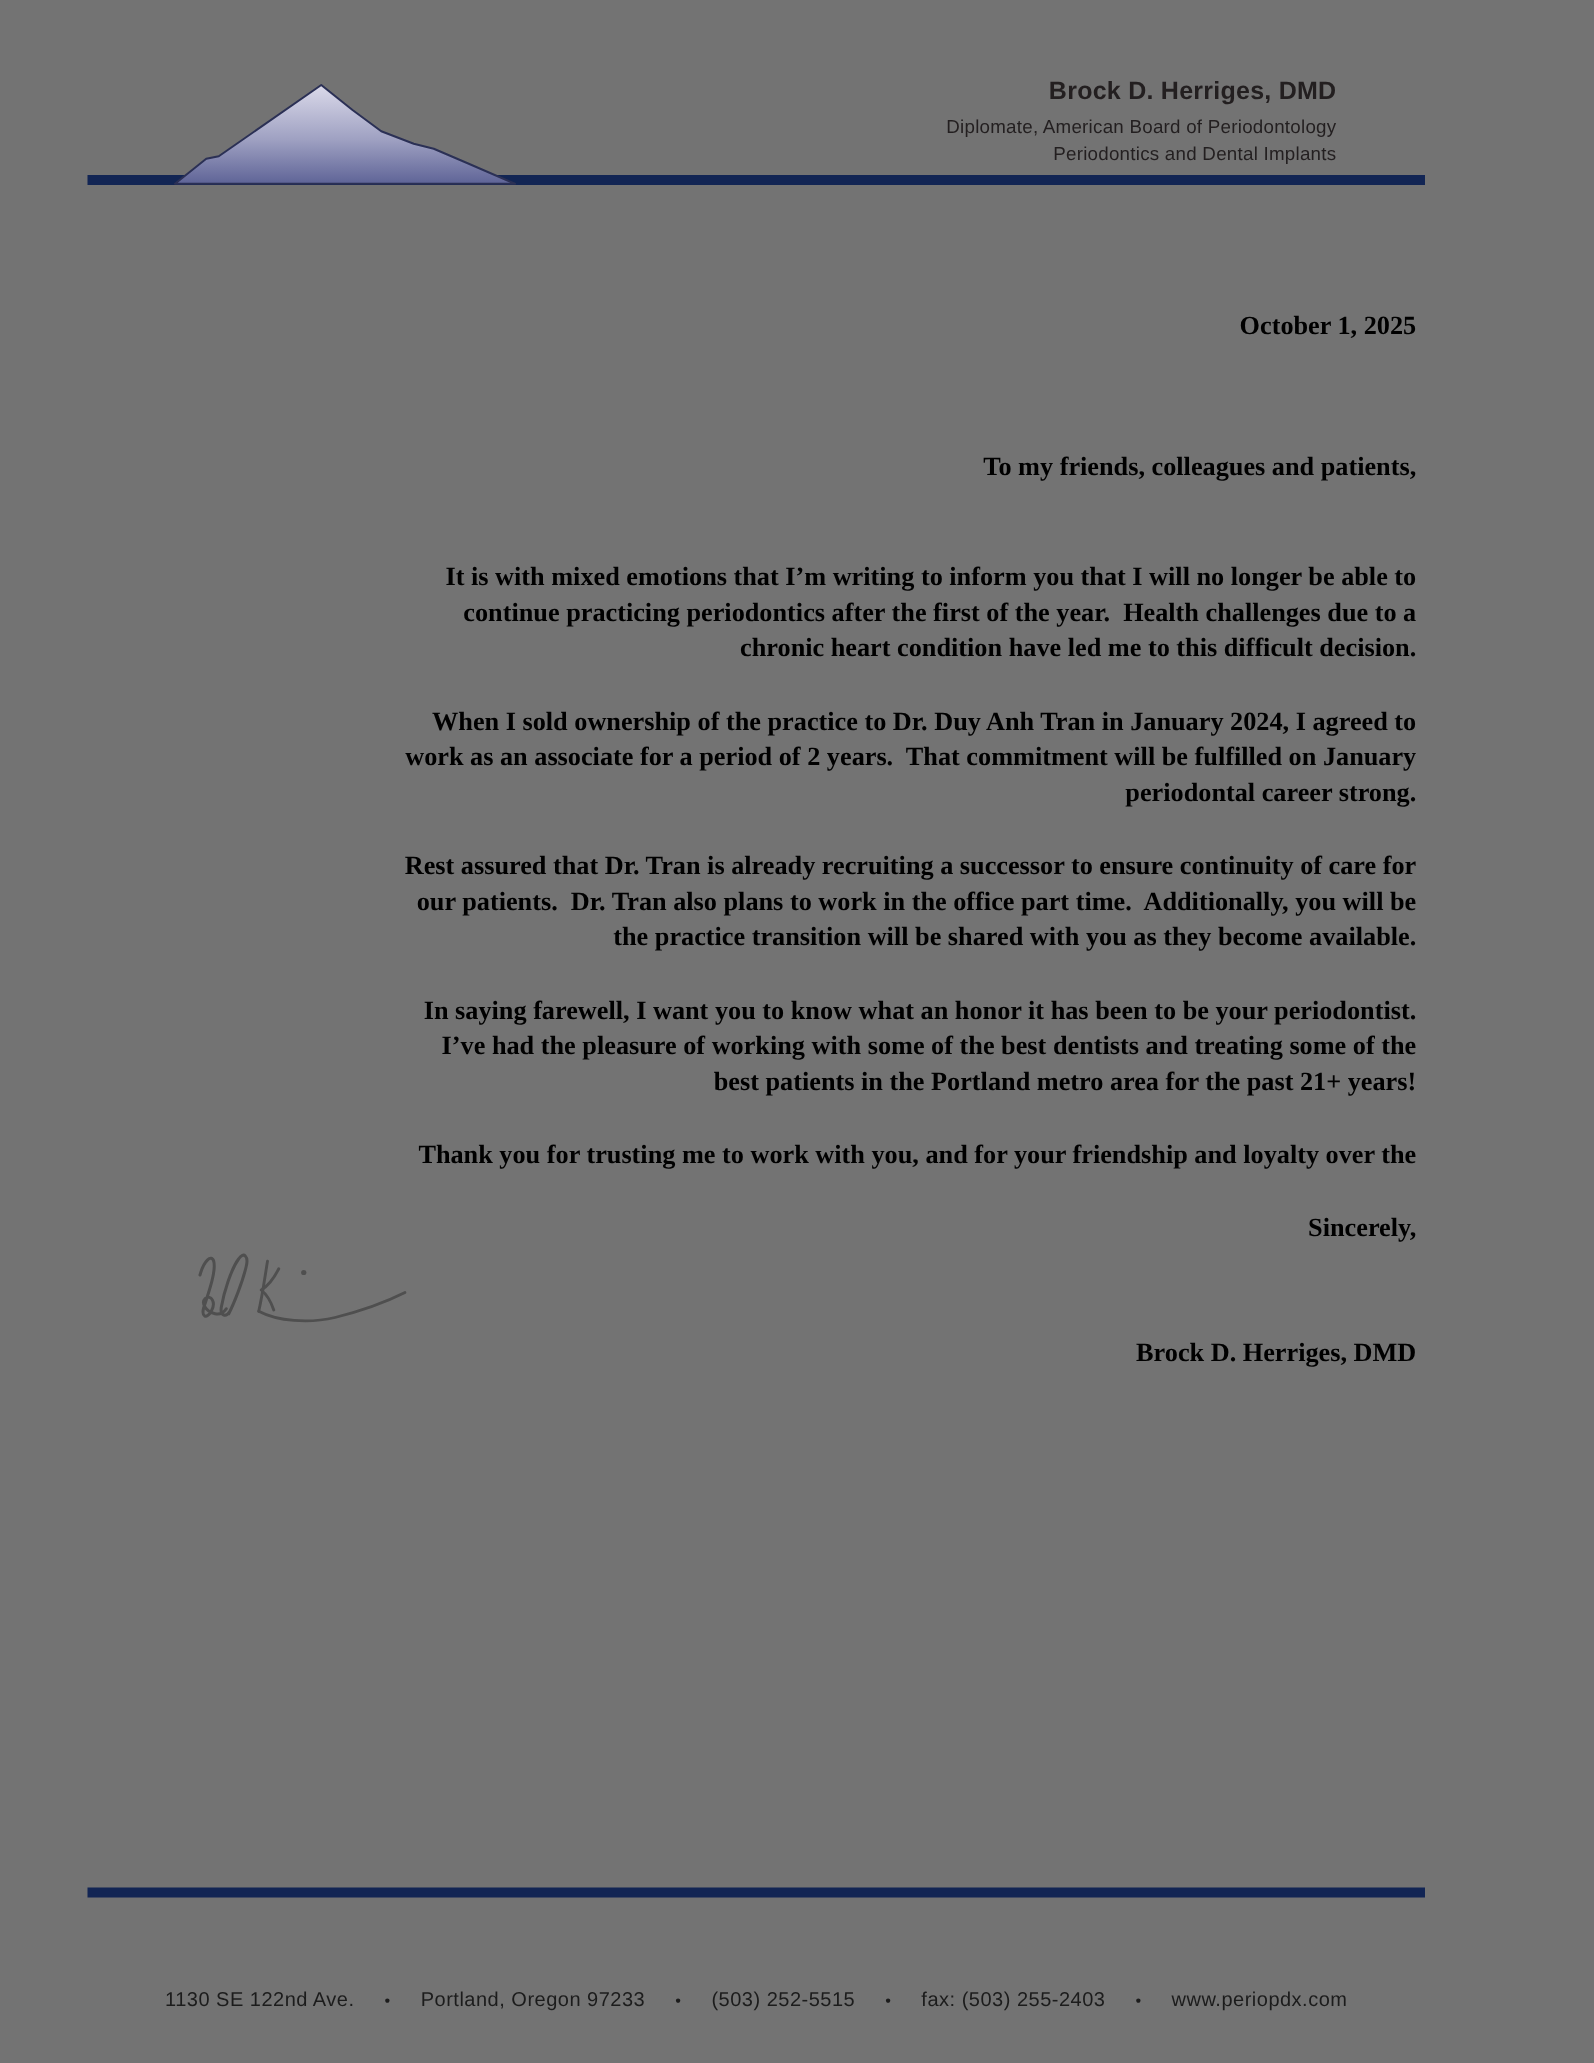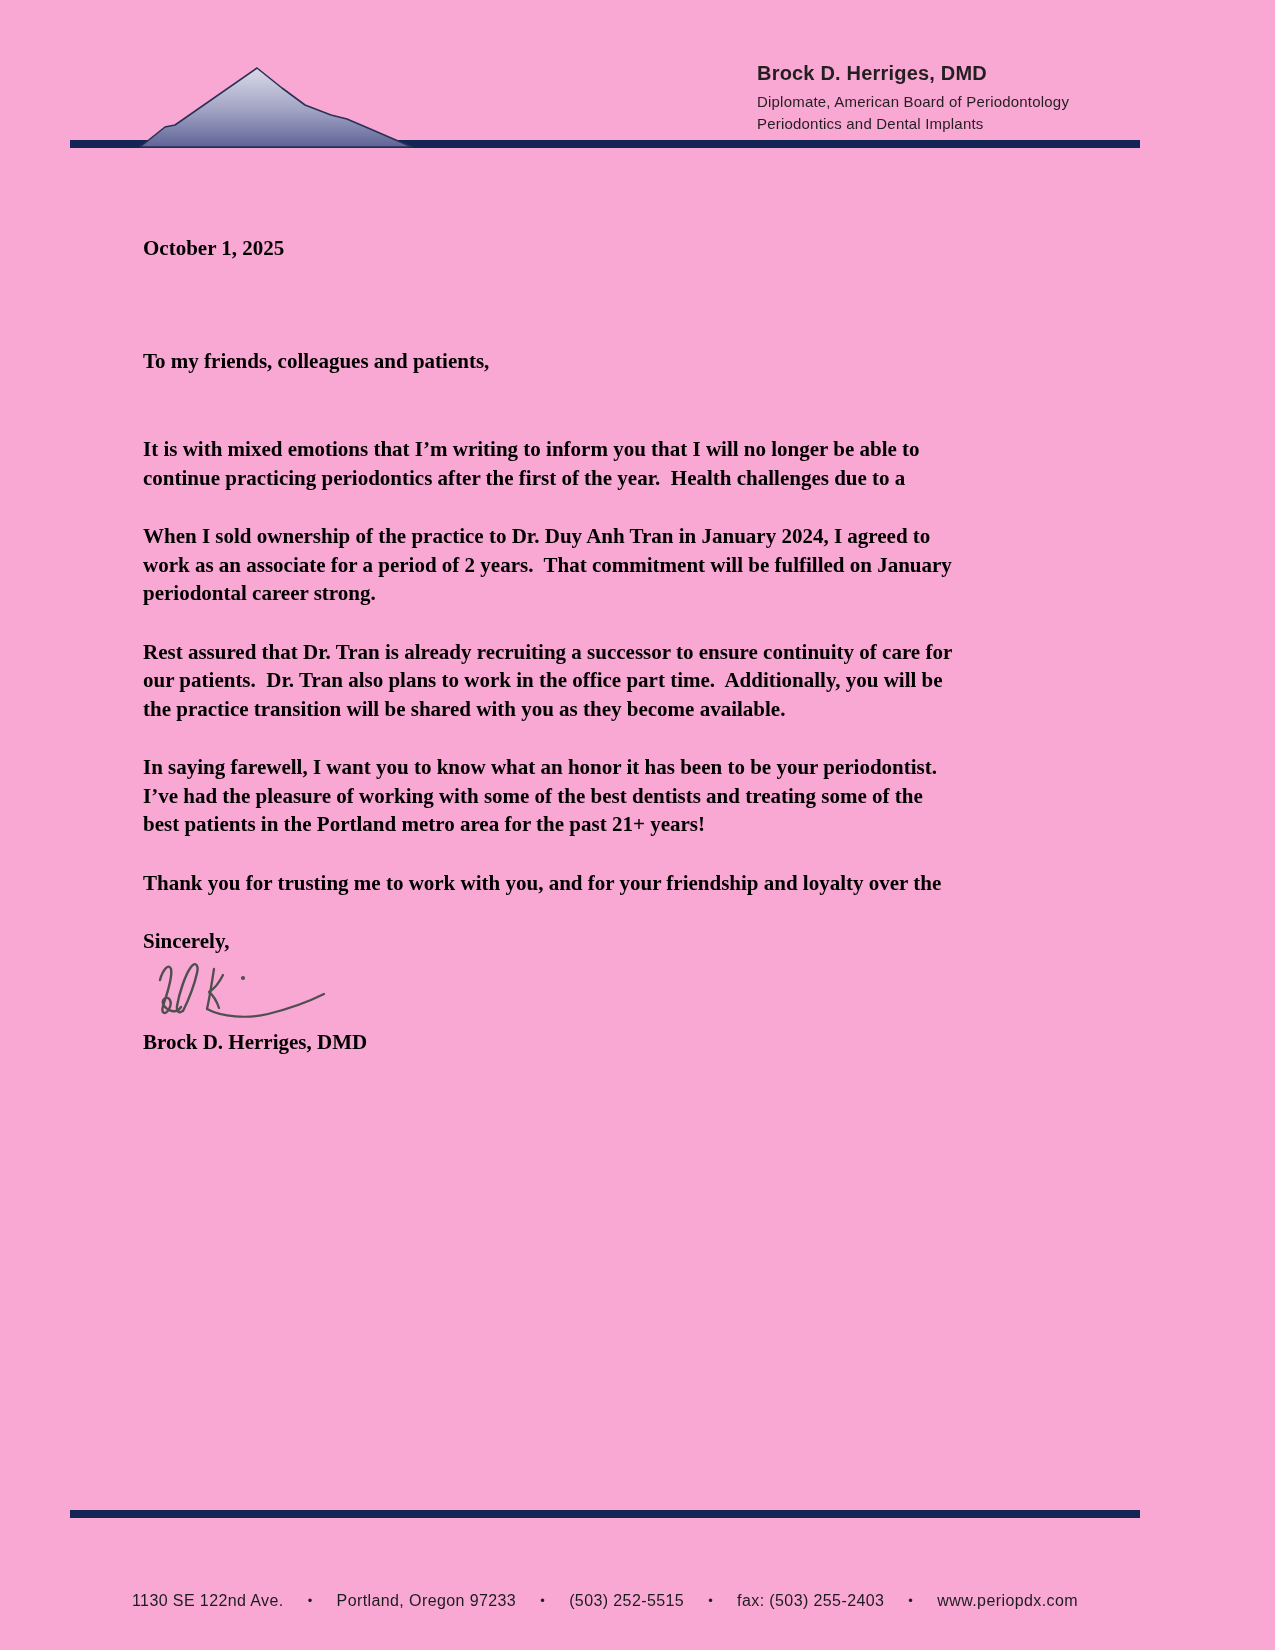--- a/index.html
+++ b/index.html
@@ -4,22 +4,23 @@
 <style>
   * { margin: 0; padding: 0; box-sizing: border-box; }
   html, body { background: #ffffff; }
   body { font-family: "Liberation Serif", serif; }
 
   .page {
     position: relative;
     width: 1275px;
     height: 1650px;
     margin: 0 auto;
-    background: #f9a8d4;
+    background: #737373;
     overflow: hidden;
+    text-align: right;
   }
 
   
   .header-rule {
     position: absolute;
     left: 70px;
     top: 140px;
     width: 1070px;
     height: 8px;
     background: var(--navy, #122554);
@@ -47,21 +48,21 @@
   .header-sub {
     font-size: 15px;
     line-height: 22px;
     letter-spacing: 0.2px;
   }
 
   
   .letter {
     position: absolute;
     left: 143px;
-    top: 234px;
+    top: 246px;
     width: 990px;
     font-size: 21px;
     font-weight: bold;
     line-height: 28.5px;
     color: #000000;
   }
   .line { white-space: pre; }
   .date-line { margin-bottom: 84px; }
   .salutation { margin-bottom: 60px; }
   .para { margin-bottom: 30px; }
@@ -124,20 +125,21 @@
     <div class="header-sub">Periodontics and Dental Implants</div>
   </div>
 
   <div class="letter">
     <div class="line date-line">October 1, 2025</div>
     <div class="line salutation">To my friends, colleagues and patients,</div>
 
     <div class="para">
         <div class="line">It is with mixed emotions that I’m writing to inform you that I will no longer be able to</div>
         <div class="line">continue practicing periodontics after the first of the year.  Health challenges due to a</div>
+        <div class="line">chronic heart condition have led me to this difficult decision.</div>
       </div>
     <div class="para">
         <div class="line">When I sold ownership of the practice to Dr. Duy Anh Tran in January 2024, I agreed to</div>
         <div class="line">work as an associate for a period of 2 years.  That commitment will be fulfilled on January</div>
         <div class="line">periodontal career strong.</div>
       </div>
     <div class="para">
         <div class="line">Rest assured that Dr. Tran is already recruiting a successor to ensure continuity of care for</div>
         <div class="line">our patients.  Dr. Tran also plans to work in the office part time.  Additionally, you will be</div>
         <div class="line">the practice transition will be shared with you as they become available.</div>

